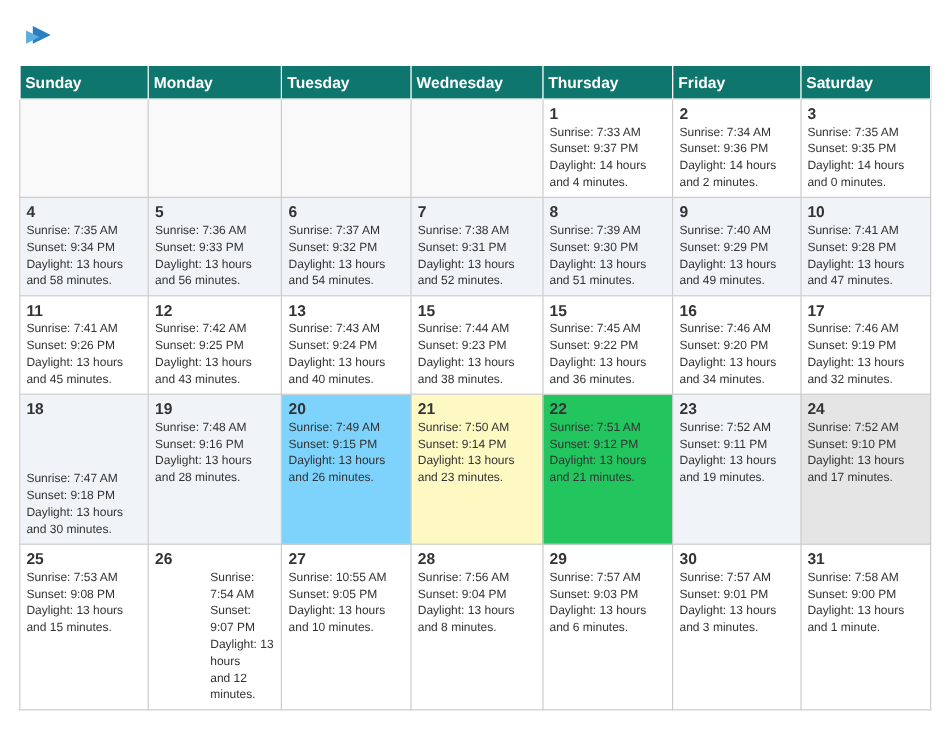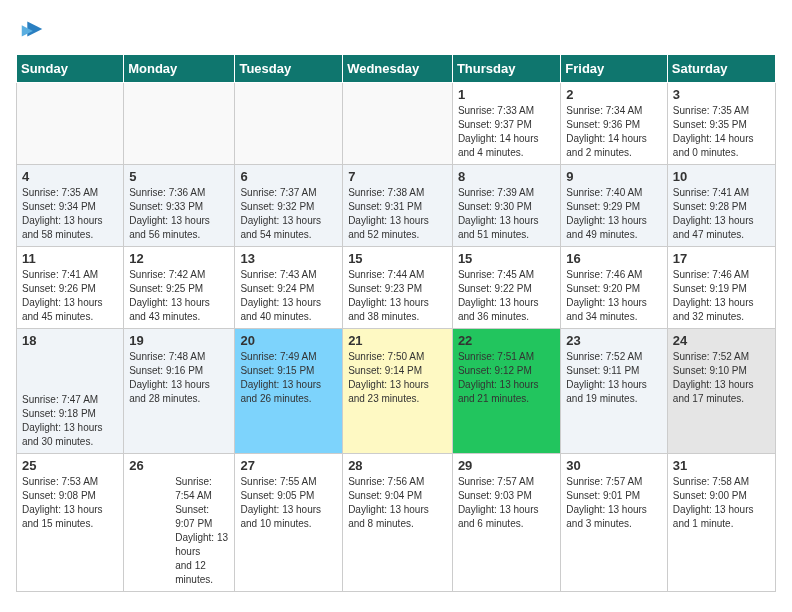--- a/index.html
+++ b/index.html
@@ -317,21 +317,21 @@
         </td>
         <td>
           <span class="day-number">26</span>
           <div class="day-info" style="white-space: pre-line; margin-left: 46px;">Sunrise: 7:54 AM
 Sunset: 9:07 PM
 Daylight: 13 hours
 and 12 minutes.</div>
         </td>
         <td>
           <span class="day-number">27</span>
-          <div class="day-info" style="white-space: pre-line;">Sunrise: 7:55 AM
+          <div class="day-info" style="white-space: pre-line;">Sunrise: 10:55 AM
 Sunset: 9:05 PM
 Daylight: 13 hours
 and 10 minutes.</div>
         </td>
         <td>
           <span class="day-number">28</span>
           <div class="day-info" style="white-space: pre-line;">Sunrise: 7:56 AM
 Sunset: 9:04 PM
 Daylight: 13 hours
 and 8 minutes.</div>

